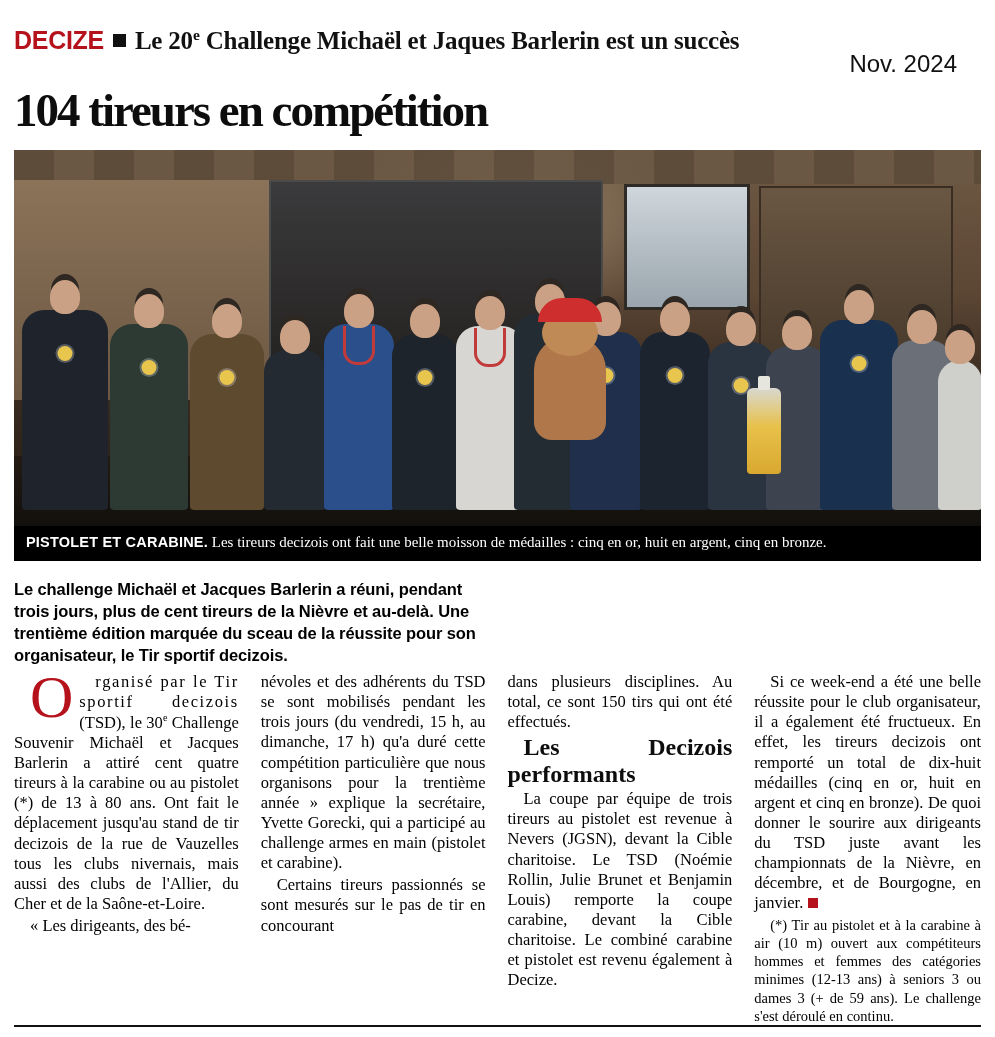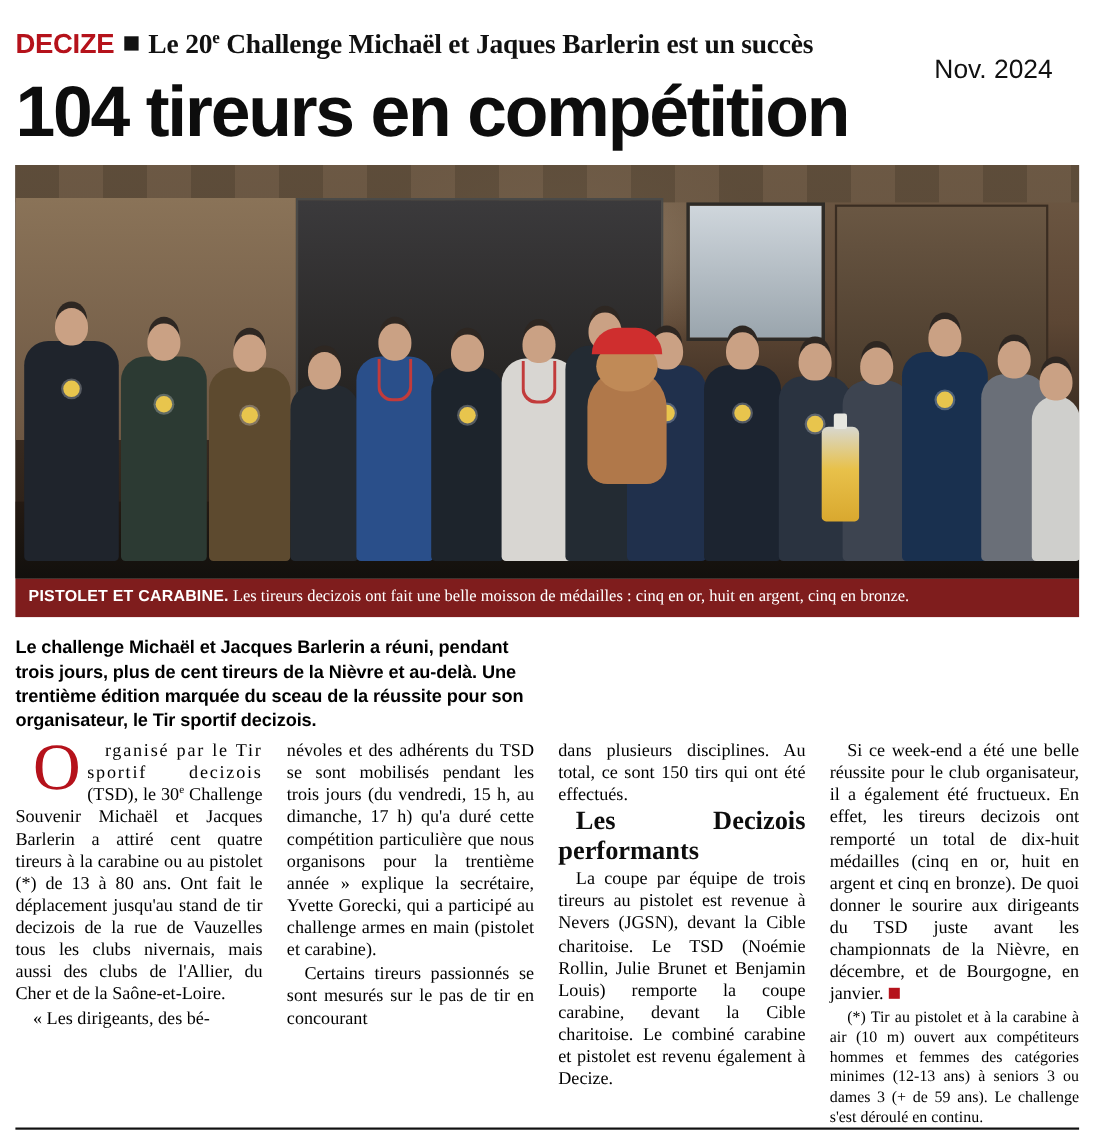--- a/index.html
+++ b/index.html
@@ -62,26 +62,26 @@
     position: absolute;
     right: 14px;
     top: 50px;
     font-family: "Liberation Sans", sans-serif;
     font-size: 24px;
     color: #111;
   }
 
   
   .headline {
-    font-family: Liberation Sans, sans-serif;
-    font-weight: bold;
-    font-size: 65px;
+    font-family: Liberation Serif, serif;
+    font-weight: bold;
+    font-size: 47px;
     line-height: 1.0;
     letter-spacing: -2px;
-    margin-top: 14px;
+    margin-top: 32px;
     color: #0d0d0d;
   }
 
   
   .photo-wrap {
     margin-top: 16px;
     width: 967px;
     height: 376px;
     position: relative;
     overflow: hidden;
@@ -186,21 +186,21 @@
   .mascot:after {
     content: "";
     position: absolute; left: 4px; top: -38px; width: 64px; height: 24px;
     border-radius: 30px 30px 0 0;
     background: #cf2e2e;
   }
 
   
   .caption-bar {
     width: 967px;
-    background: #7f1d1d;
+    background: #000000;
     color: #ffffff;
     padding: 7px 12px 9px 12px;
     box-sizing: border-box;
     font-family: "Liberation Sans", sans-serif;
     font-size: 14.5px;
     line-height: 1.25;
   }
   .caption-lead {
     font-weight: bold;
     letter-spacing: 0.2px;

